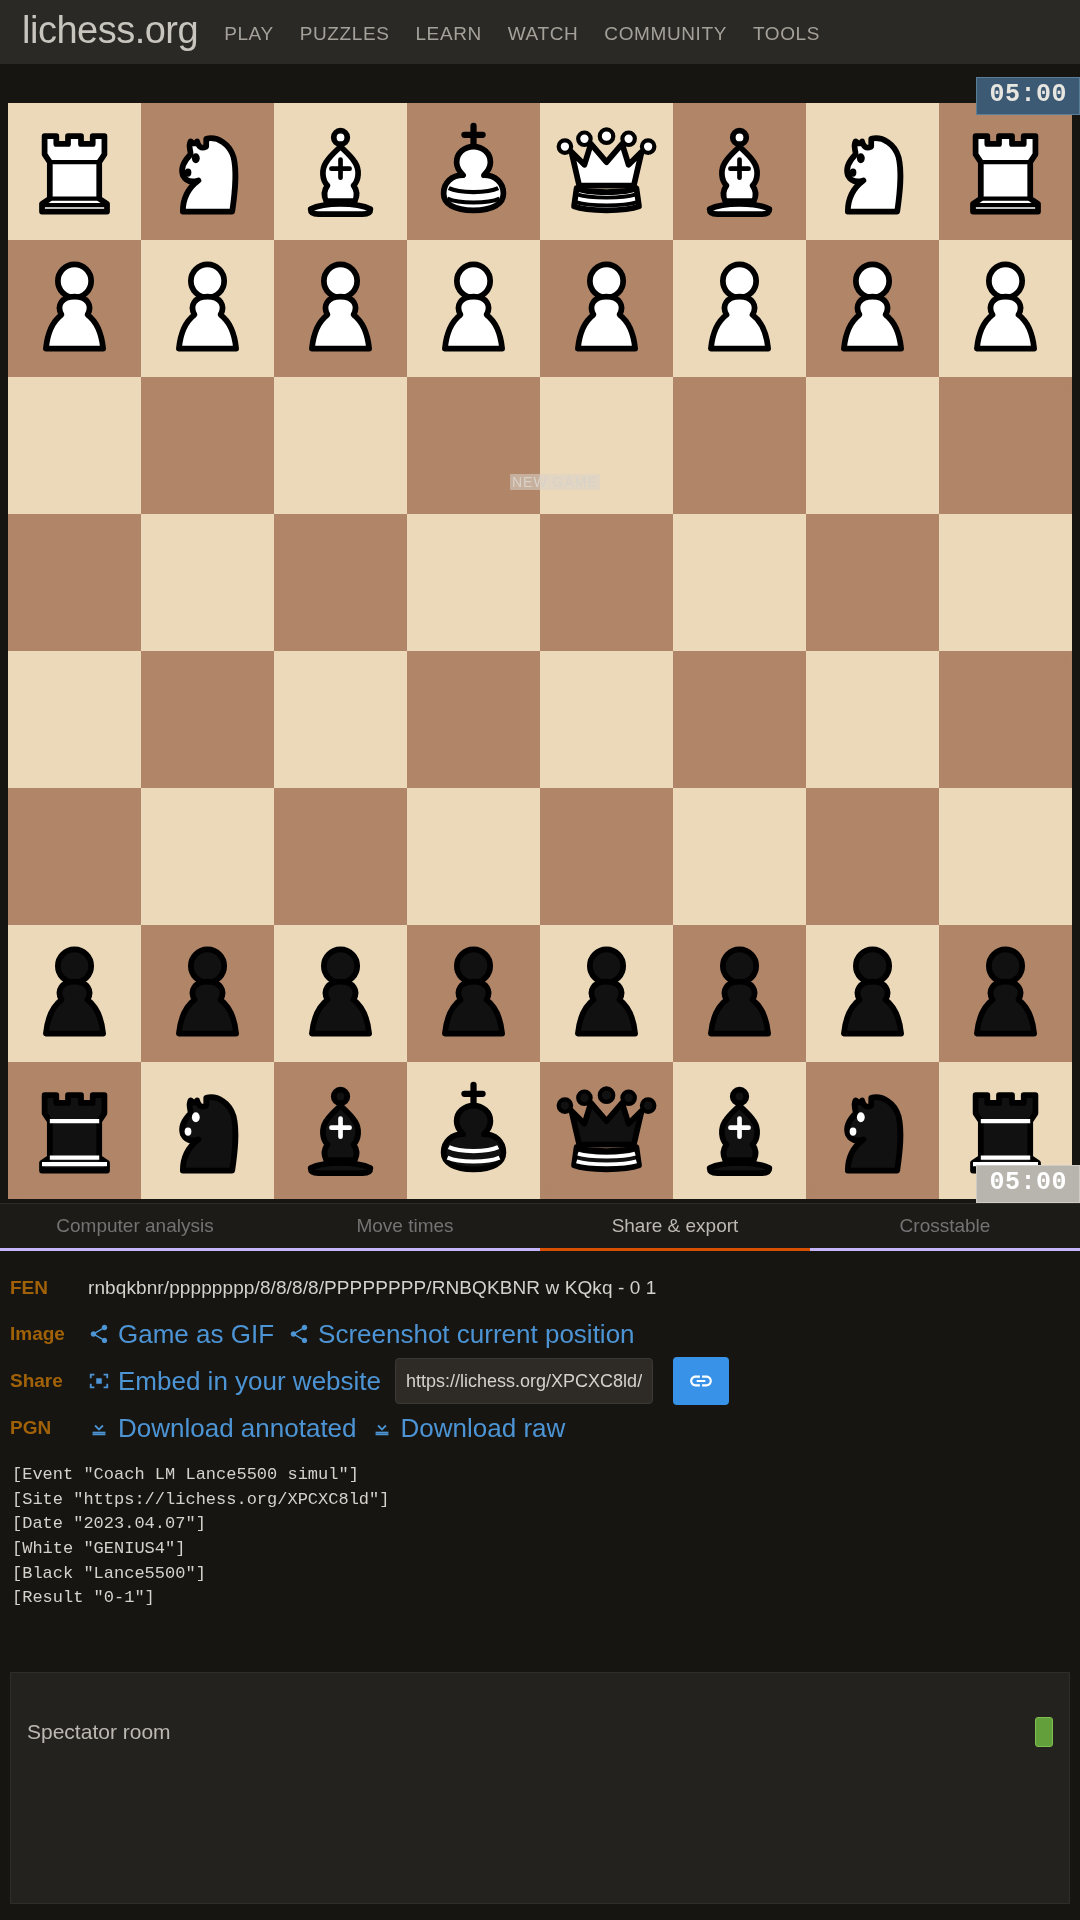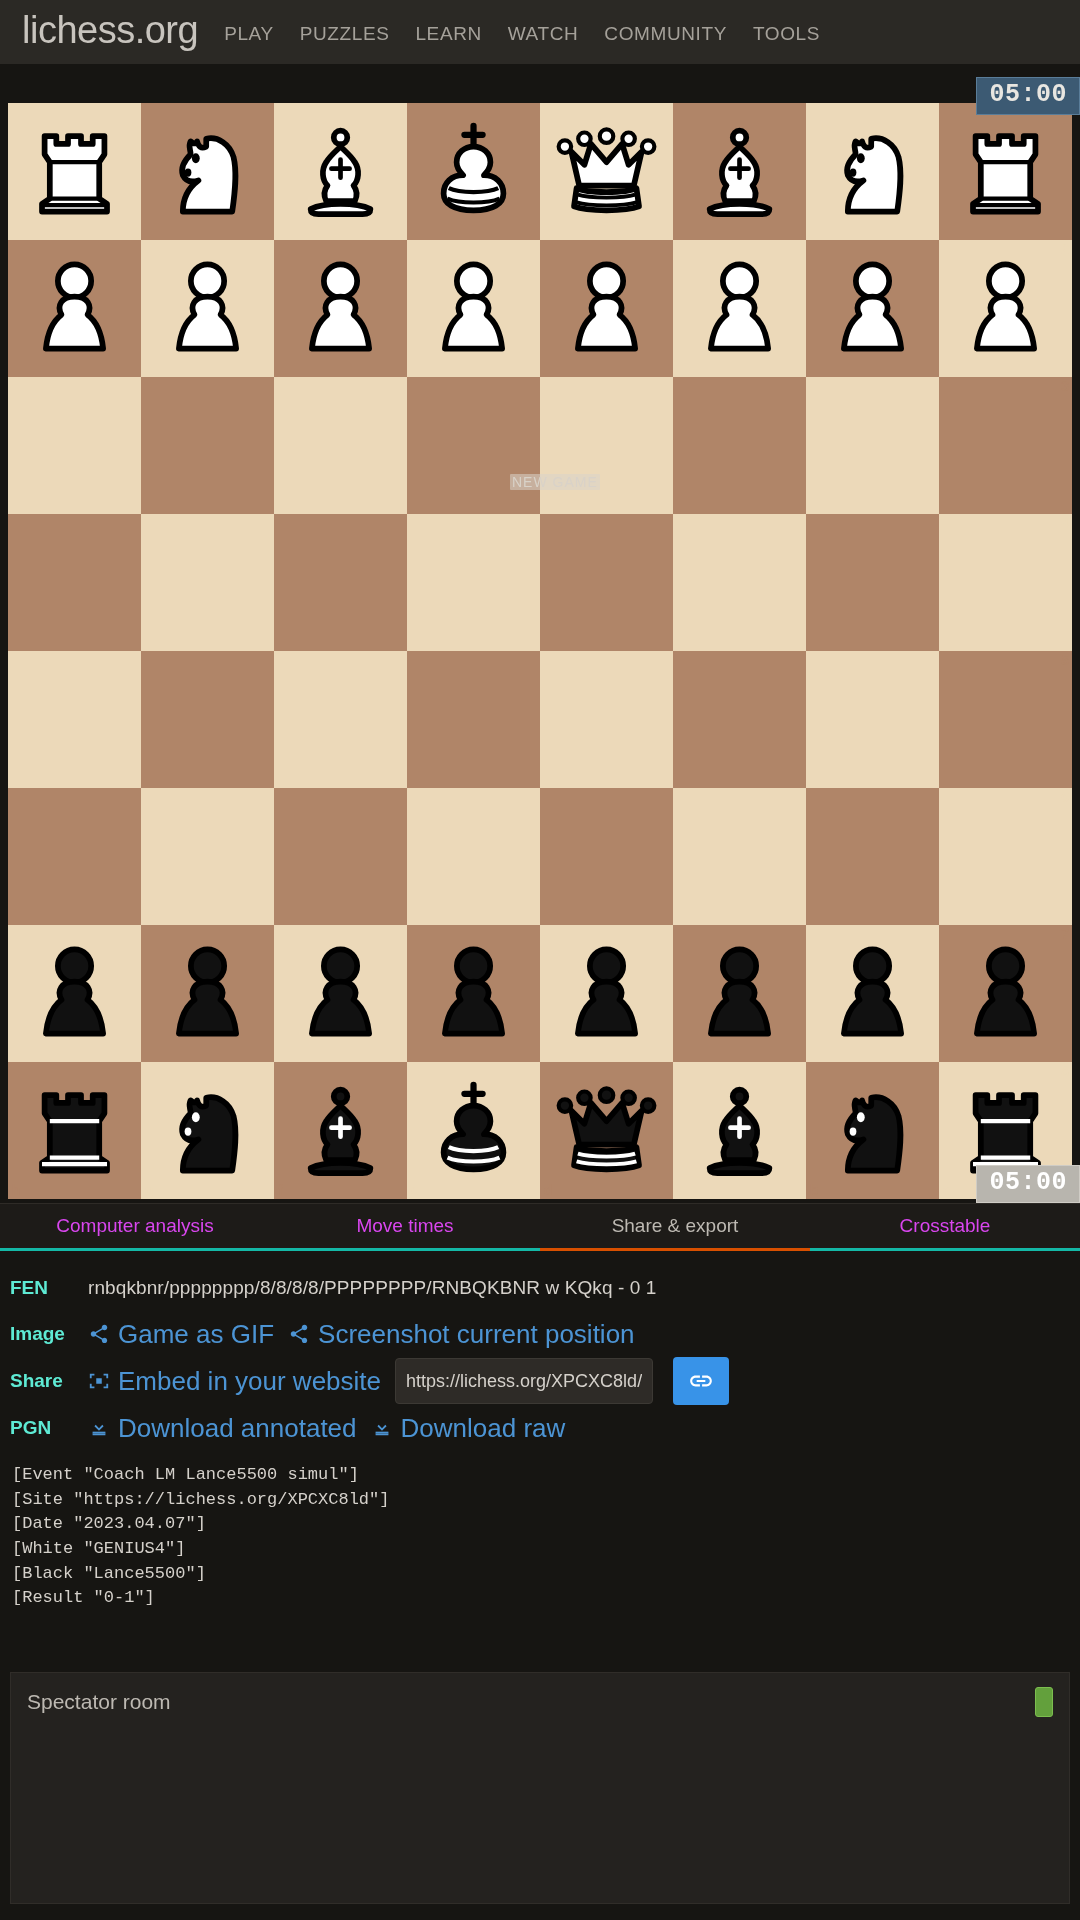--- a/index.html
+++ b/index.html
@@ -138,42 +138,42 @@
     height: 48px;
     background: #1d1b18;
     border-top: 1px solid #2e2b27;
   }
   .tab {
     flex: 1;
     display: flex;
     align-items: center;
     justify-content: center;
     font-size: 19px;
-    color: #d946ef;
-    border-bottom: 3px solid #14b8a6;
+    color: #737373;
+    border-bottom: 3px solid #c4b5fd;
     cursor: pointer;
   }
   .tab.active {
     color: #bdb9b2;
     border-bottom: 3px solid #d85000;
   }
 
   
   #export-panel {
     background: #161512;
     padding: 14px 10px 0 10px;
   }
   .export-row {
     display: flex;
     align-items: center;
     min-height: 46px;
     gap: 14px;
   }
   .row-label {
-    color: #5eead4;
+    color: #a16207;
     font-size: 19px;
     font-weight: bold;
     min-width: 64px;
   }
   .fen-value {
     color: #d5d1cb;
     font-size: 19px;
     letter-spacing: 0.1px;
   }
   .link-blue {
@@ -230,20 +230,21 @@
     width: 1060px;
     height: 232px;
     background: #24221f;
     border: 1px solid #302d29;
   }
   #spectator-header {
     display: flex;
     align-items: center;
     justify-content: space-between;
     padding: 14px 16px 0 16px;
+    margin-top: 30px;
   }
   #spectator-title { color: #bdb9b2; font-size: 21px; }
   #spectator-toggle {
     width: 18px;
     height: 30px;
     background: #63a03c;
     border: 1px solid #7cbe4f;
     border-radius: 3px;
     cursor: pointer;
   }

